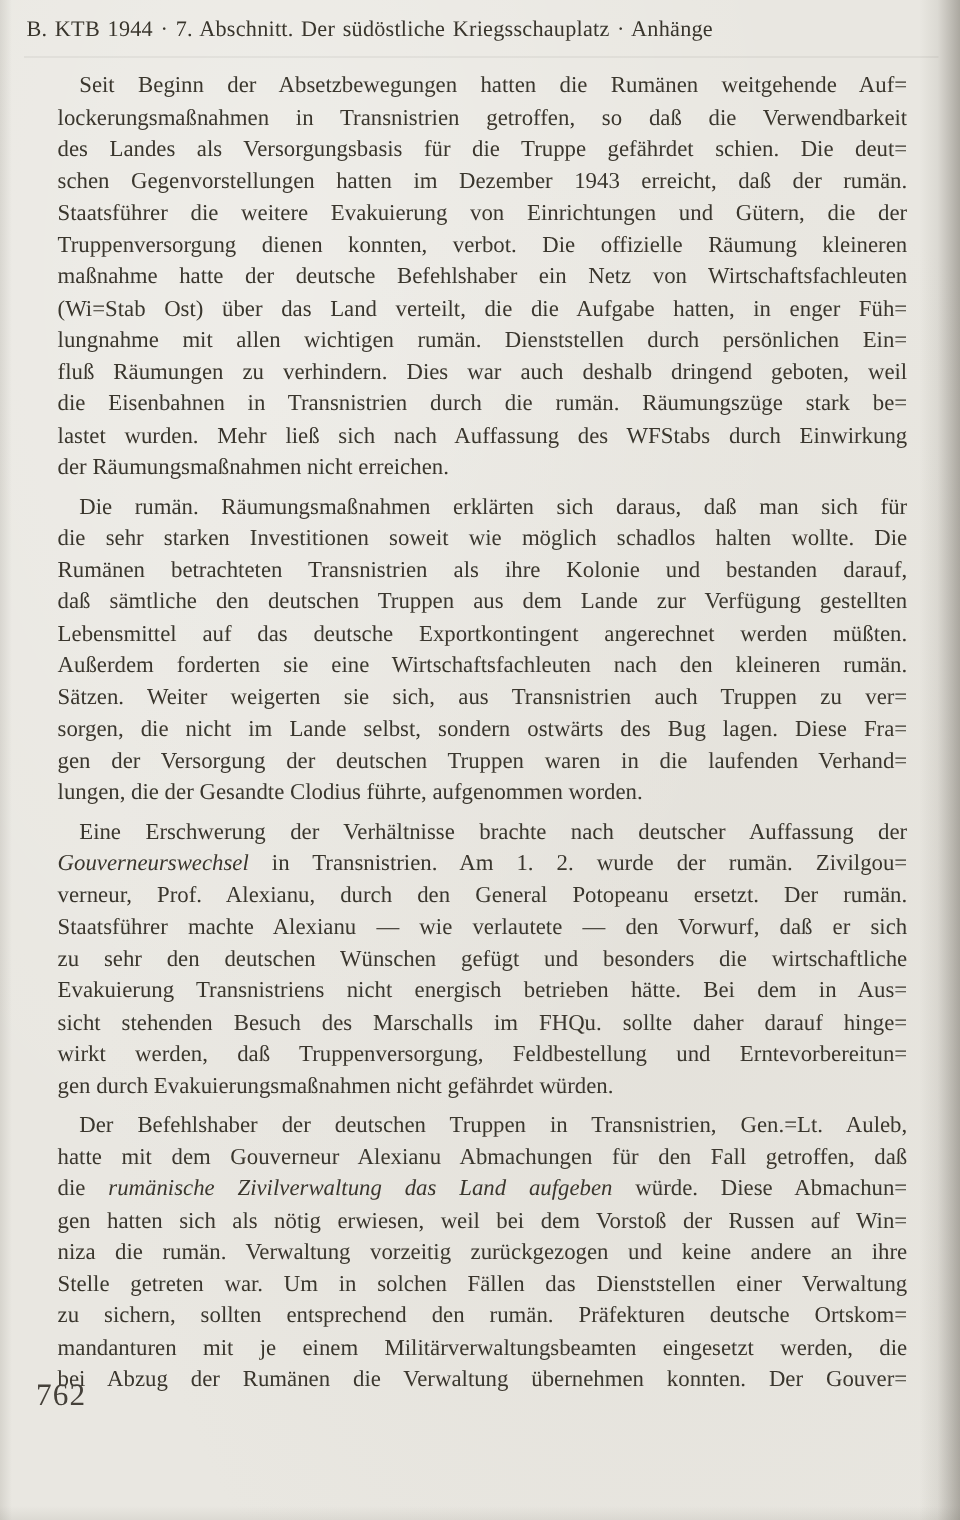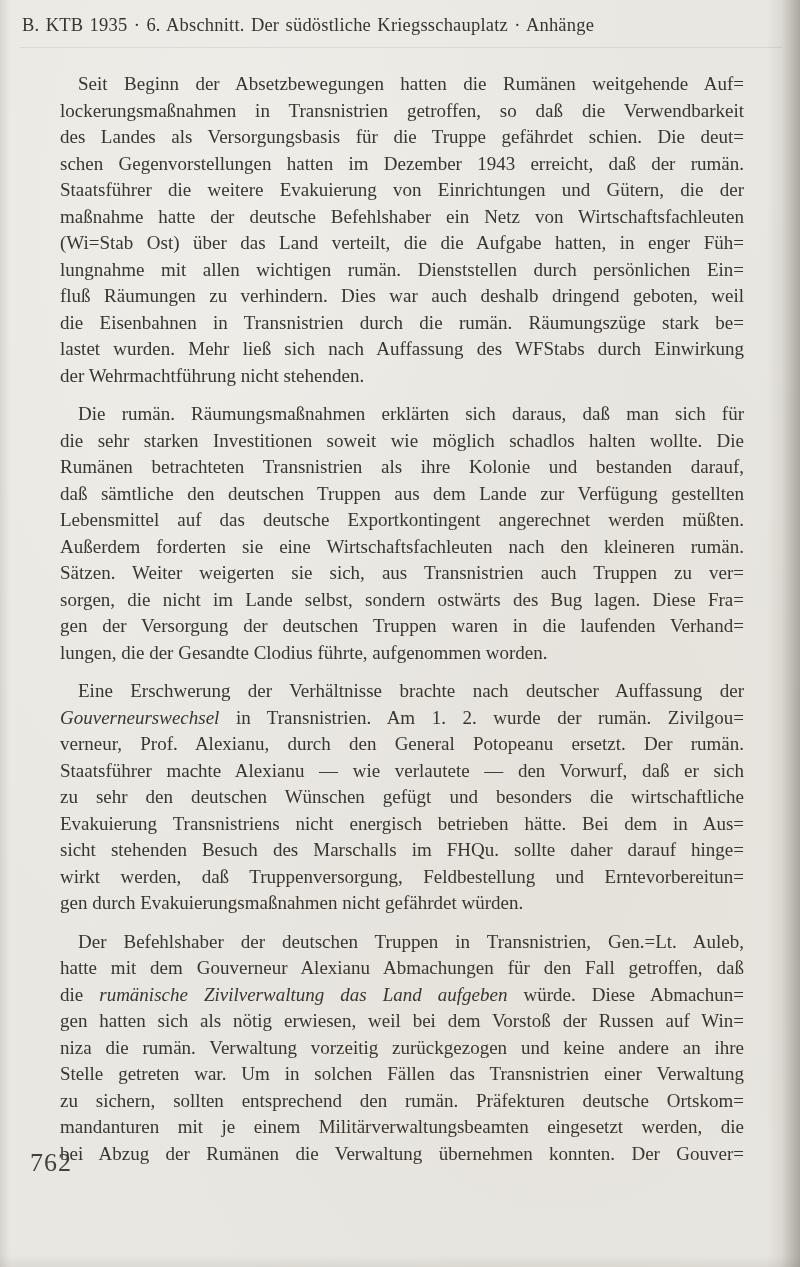--- a/index.html
+++ b/index.html
@@ -36,21 +36,21 @@
     color:#39352c;
   }
   .header-rule {
     position:absolute; left:20px; top:47px; width:762px; height:1px;
     background:rgba(60,55,45,0.10);
   }
   .body {
     position:absolute; left:48px; top:59px; width:708px;
     font-size:19px;
   }
-  .paragraph { margin:12px; }
+  .paragraph { margin:0; }
   .paragraph + .paragraph { margin-top:6px; }
   .line {
     line-height:26.5px;
     height:26.5px;
     text-align:justify;
     text-align-last:justify;
     white-space:normal;
     color:#3a362d;
   }
   .line.first { text-indent:18px; }
@@ -58,36 +58,37 @@
   .line i { font-style:italic; }
   .page-number {
     position:absolute; left:30px; top:1148px;
     font-size:26px; letter-spacing:1px; color:#45413a;
   }
 </style>
 </head>
 <body>
 
 <div class="page">
-  <div class="running-header">B. KTB 1935 · 6. Abschnitt. Der südöstliche Kriegsschauplatz · Anhänge</div>
+  <div class="running-header">B. KTB 1944 · 7. Abschnitt. Der südöstliche Kriegsschauplatz · Anhänge</div>
   <div class="header-rule"></div>
   <div class="body" id="page-body">
       <div class="paragraph">
         <div class="line first"><span>Seit Beginn der Absetzbewegungen hatten die Rumänen weitgehende Auf=</span></div>
         <div class="line"><span>lockerungsmaßnahmen in Transnistrien getroffen, so daß die Verwendbarkeit</span></div>
         <div class="line"><span>des Landes als Versorgungsbasis für die Truppe gefährdet schien. Die deut=</span></div>
         <div class="line"><span>schen Gegenvorstellungen hatten im Dezember 1943 erreicht, daß der rumän.</span></div>
         <div class="line"><span>Staatsführer die weitere Evakuierung von Einrichtungen und Gütern, die der</span></div>
+        <div class="line"><span>Truppenversorgung dienen konnten, verbot. Die offizielle Räumung kleineren</span></div>
         <div class="line"><span>maßnahme hatte der deutsche Befehlshaber ein Netz von Wirtschaftsfachleuten</span></div>
         <div class="line"><span>(Wi=Stab Ost) über das Land verteilt, die die Aufgabe hatten, in enger Füh=</span></div>
         <div class="line"><span>lungnahme mit allen wichtigen rumän. Dienststellen durch persönlichen Ein=</span></div>
         <div class="line"><span>fluß Räumungen zu verhindern. Dies war auch deshalb dringend geboten, weil</span></div>
         <div class="line"><span>die Eisenbahnen in Transnistrien durch die rumän. Räumungszüge stark be=</span></div>
         <div class="line"><span>lastet wurden. Mehr ließ sich nach Auffassung des WFStabs durch Einwirkung</span></div>
-        <div class="line short"><span>der Wehrmachtführung nicht stehenden.</span></div>
+        <div class="line short"><span>der Räumungsmaßnahmen nicht erreichen.</span></div>
       </div>
       <div class="paragraph">
         <div class="line first"><span>Die rumän. Räumungsmaßnahmen erklärten sich daraus, daß man sich für</span></div>
         <div class="line"><span>die sehr starken Investitionen soweit wie möglich schadlos halten wollte. Die</span></div>
         <div class="line"><span>Rumänen betrachteten Transnistrien als ihre Kolonie und bestanden darauf,</span></div>
         <div class="line"><span>daß sämtliche den deutschen Truppen aus dem Lande zur Verfügung gestellten</span></div>
         <div class="line"><span>Lebensmittel auf das deutsche Exportkontingent angerechnet werden müßten.</span></div>
         <div class="line"><span>Außerdem forderten sie eine Wirtschaftsfachleuten nach den kleineren rumän.</span></div>
         <div class="line"><span>Sätzen. Weiter weigerten sie sich, aus Transnistrien auch Truppen zu ver=</span></div>
         <div class="line"><span>sorgen, die nicht im Lande selbst, sondern ostwärts des Bug lagen. Diese Fra=</span></div>
@@ -104,21 +105,21 @@
         <div class="line"><span>sicht stehenden Besuch des Marschalls im FHQu. sollte daher darauf hinge=</span></div>
         <div class="line"><span>wirkt werden, daß Truppenversorgung, Feldbestellung und Erntevorbereitun=</span></div>
         <div class="line short"><span>gen durch Evakuierungsmaßnahmen nicht gefährdet würden.</span></div>
       </div>
       <div class="paragraph">
         <div class="line first"><span>Der Befehlshaber der deutschen Truppen in Transnistrien, Gen.=Lt. Auleb,</span></div>
         <div class="line"><span>hatte mit dem Gouverneur Alexianu Abmachungen für den Fall getroffen, daß</span></div>
         <div class="line"><span>die </span><i>rumänische Zivilverwaltung das Land aufgeben</i><span> würde. Diese Abmachun=</span></div>
         <div class="line"><span>gen hatten sich als nötig erwiesen, weil bei dem Vorstoß der Russen auf Win=</span></div>
         <div class="line"><span>niza die rumän. Verwaltung vorzeitig zurückgezogen und keine andere an ihre</span></div>
-        <div class="line"><span>Stelle getreten war. Um in solchen Fällen das Transnistrien einer Verwaltung</span></div>
+        <div class="line"><span>Stelle getreten war. Um in solchen Fällen das Dienststellen einer Verwaltung</span></div>
         <div class="line"><span>zu sichern, sollten entsprechend den rumän. Präfekturen deutsche Ortskom=</span></div>
         <div class="line"><span>mandanturen mit je einem Militärverwaltungsbeamten eingesetzt werden, die</span></div>
         <div class="line"><span>bei Abzug der Rumänen die Verwaltung übernehmen konnten. Der Gouver=</span></div>
       </div>
     </div>
   <div class="page-number">762</div>
   <div class="edge-left"></div>
   <div class="edge-right"></div>
   <div class="edge-bottom"></div>
 </div>

